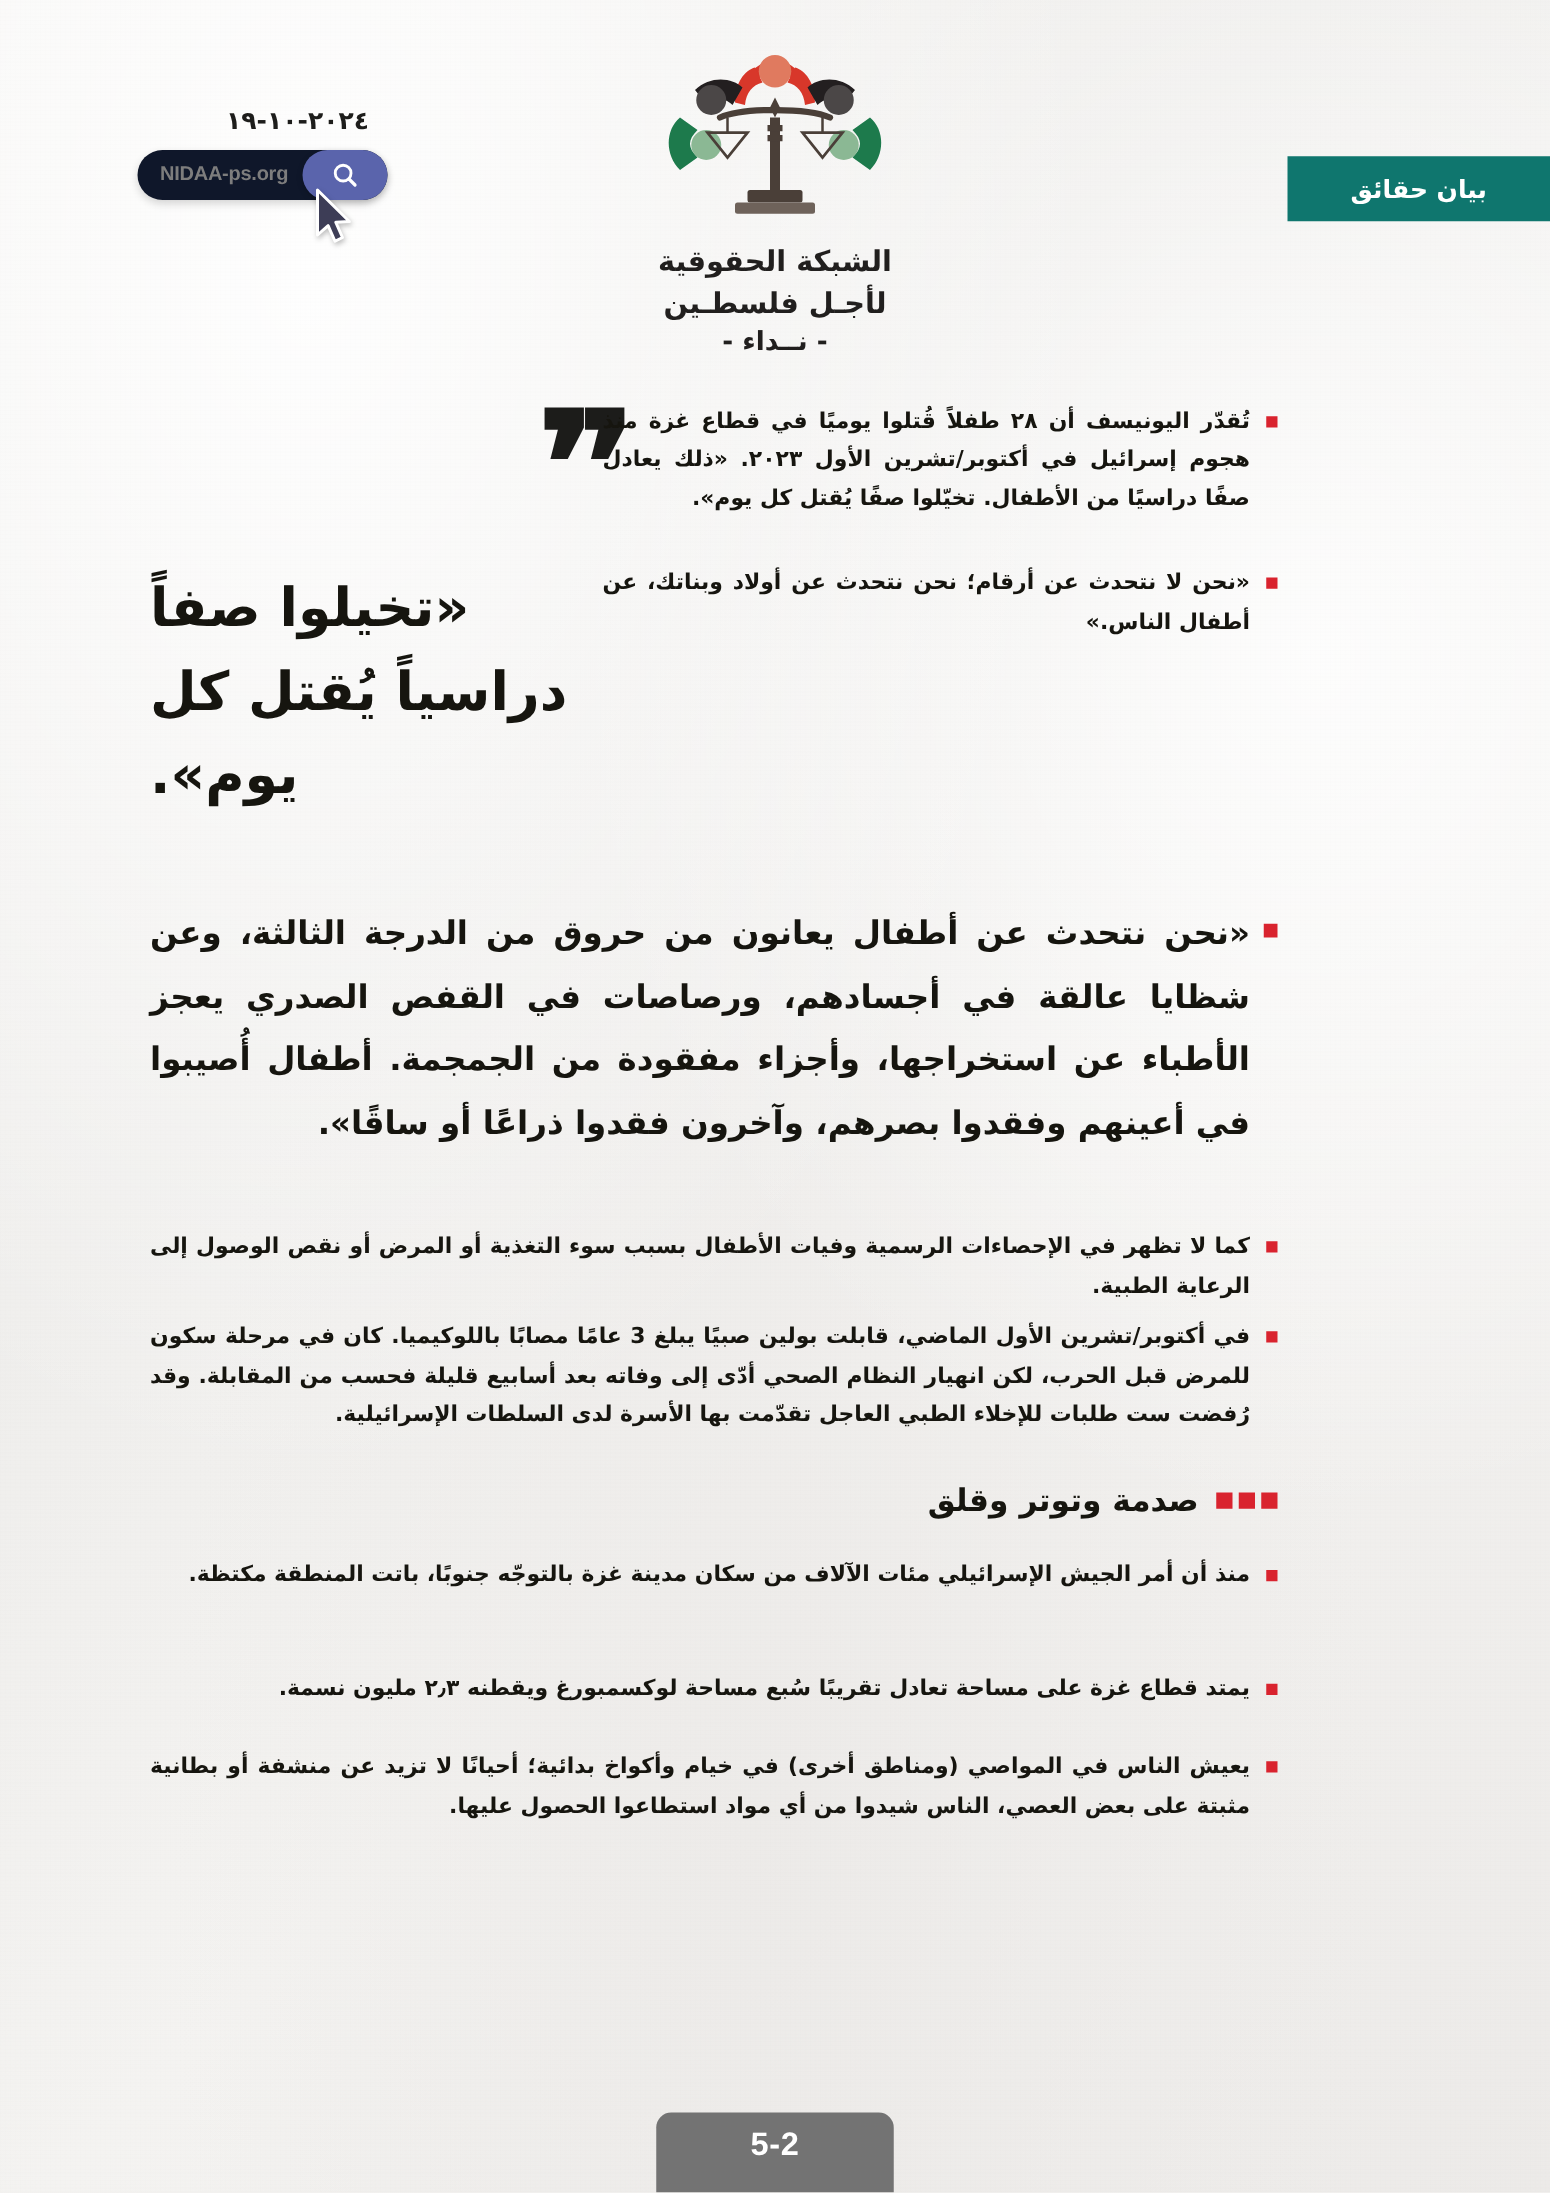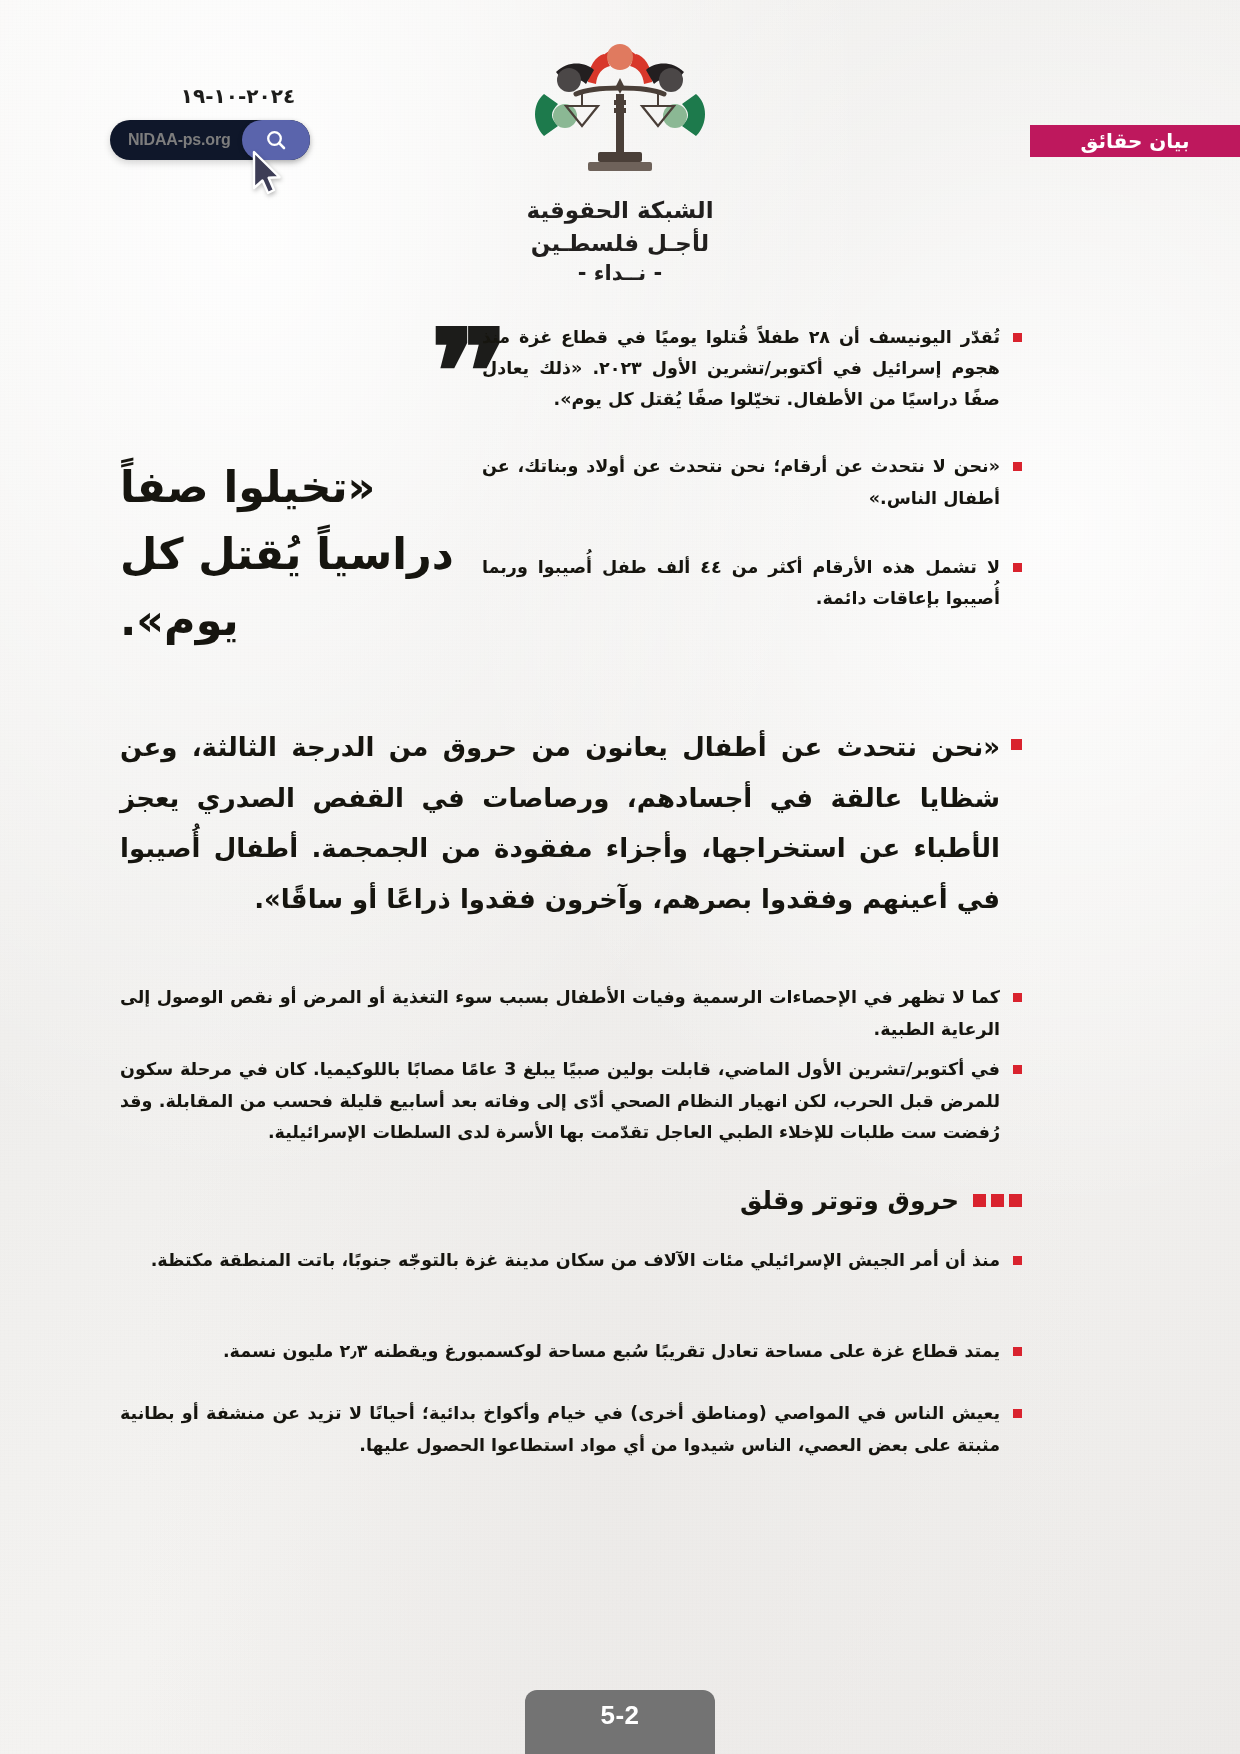--- a/index.html
+++ b/index.html
@@ -122,22 +122,22 @@
     letter-spacing: .5px;
   }
   .org-name .l2 { letter-spacing: 2px; }
   .org-name .l3 { letter-spacing: 3px; font-size: 21px; }
 
   .fact-badge {
     position: absolute;
     top: 125px;
     right: 0px;
     width: 210px;
-    height: 32px;
-    background: #be185d;
+    height: 52px;
+    background: #0f766e;
     display: flex;
     align-items: center;
     justify-content: center;
     color: #fff;
     font-size: 20px;
     font-weight: 700;
     letter-spacing: .4px;
   }
 
   
@@ -340,42 +340,41 @@
   <div class="fact-badge">بيان حقائق</div>
 
   <div class="pull-quote">
     <span class="quote-mark">❞</span>
     <div class="quote-text">«تخيلوا صفاً دراسياً يُقتل كل يوم».</div>
   </div>
 
   <div class="col-narrow" style="top:294px;">
     <div class="bullet" style="margin-top:28px;">تُقدّر اليونيسف أن ٢٨ طفلاً قُتلوا يوميًا في قطاع غزة منذ هجوم إسرائيل في أكتوبر/تشرين الأول ٢٠٢٣. «ذلك يعادل صفًا دراسيًا من الأطفال. تخيّلوا صفًا يُقتل كل يوم».</div>
     <div class="bullet" style="margin-top:36px;">«نحن لا نتحدث عن أرقام؛ نحن نتحدث عن أولاد وبناتك، عن أطفال الناس.»</div>
-    <div class="bullet" style="margin-top:38px;">لا تشمل هذه الأرقام أكثر من ٤٤ ألف طفل أُصيبوا وربما أُصيبوا بإعاقات دائمة.</div>
   </div>
 
   <div class="col-wide" style="top:982px;">
     <div class="bullet-wide">كما لا تظهر في الإحصاءات الرسمية وفيات الأطفال بسبب سوء التغذية أو المرض أو نقص الوصول إلى الرعاية الطبية.</div>
   </div>
 
   <div class="col-wide" style="top:722px;">
     <div class="bullet-wide big-quote-para">«نحن نتحدث عن أطفال يعانون من حروق من الدرجة الثالثة، وعن شظايا عالقة في أجسادهم، ورصاصات في القفص الصدري يعجز الأطباء عن استخراجها، وأجزاء مفقودة من الجمجمة. أطفال أُصيبوا في أعينهم وفقدوا بصرهم، وآخرون فقدوا ذراعًا أو ساقًا».</div>
   </div>
 
   <div class="col-wide" style="top:1054px;">
     <div class="bullet-wide">في أكتوبر/تشرين الأول الماضي، قابلت بولين صبيًا يبلغ 3 عامًا مصابًا باللوكيميا. كان في مرحلة سكون للمرض قبل الحرب، لكن انهيار النظام الصحي أدّى إلى وفاته بعد أسابيع قليلة فحسب من المقابلة. وقد رُفضت ست طلبات للإخلاء الطبي العاجل تقدّمت بها الأسرة لدى السلطات الإسرائيلية.</div>
   </div>
 
   <div class="section-head" style="top:1186px;">
     <span class="sq-group">
       <span class="sq"></span>
       <span class="sq"></span>
       <span class="sq"></span>
     </span>
-    <span class="title">حروق وتوتر وقلق</span>
+    <span class="title">صدمة وتوتر وقلق</span>
   </div>
 
   <div class="col-wide" style="top:1245px;">
     <div class="bullet-wide">منذ أن أمر الجيش الإسرائيلي مئات الآلاف من سكان مدينة غزة بالتوجّه جنوبًا، باتت المنطقة مكتظة.</div>
   </div>
 
   <div class="col-wide" style="top:1336px;">
     <div class="bullet-wide">يمتد قطاع غزة على مساحة تعادل تقريبًا سُبع مساحة لوكسمبورغ ويقطنه ٢٫٣ مليون نسمة.</div>
   </div>
 

